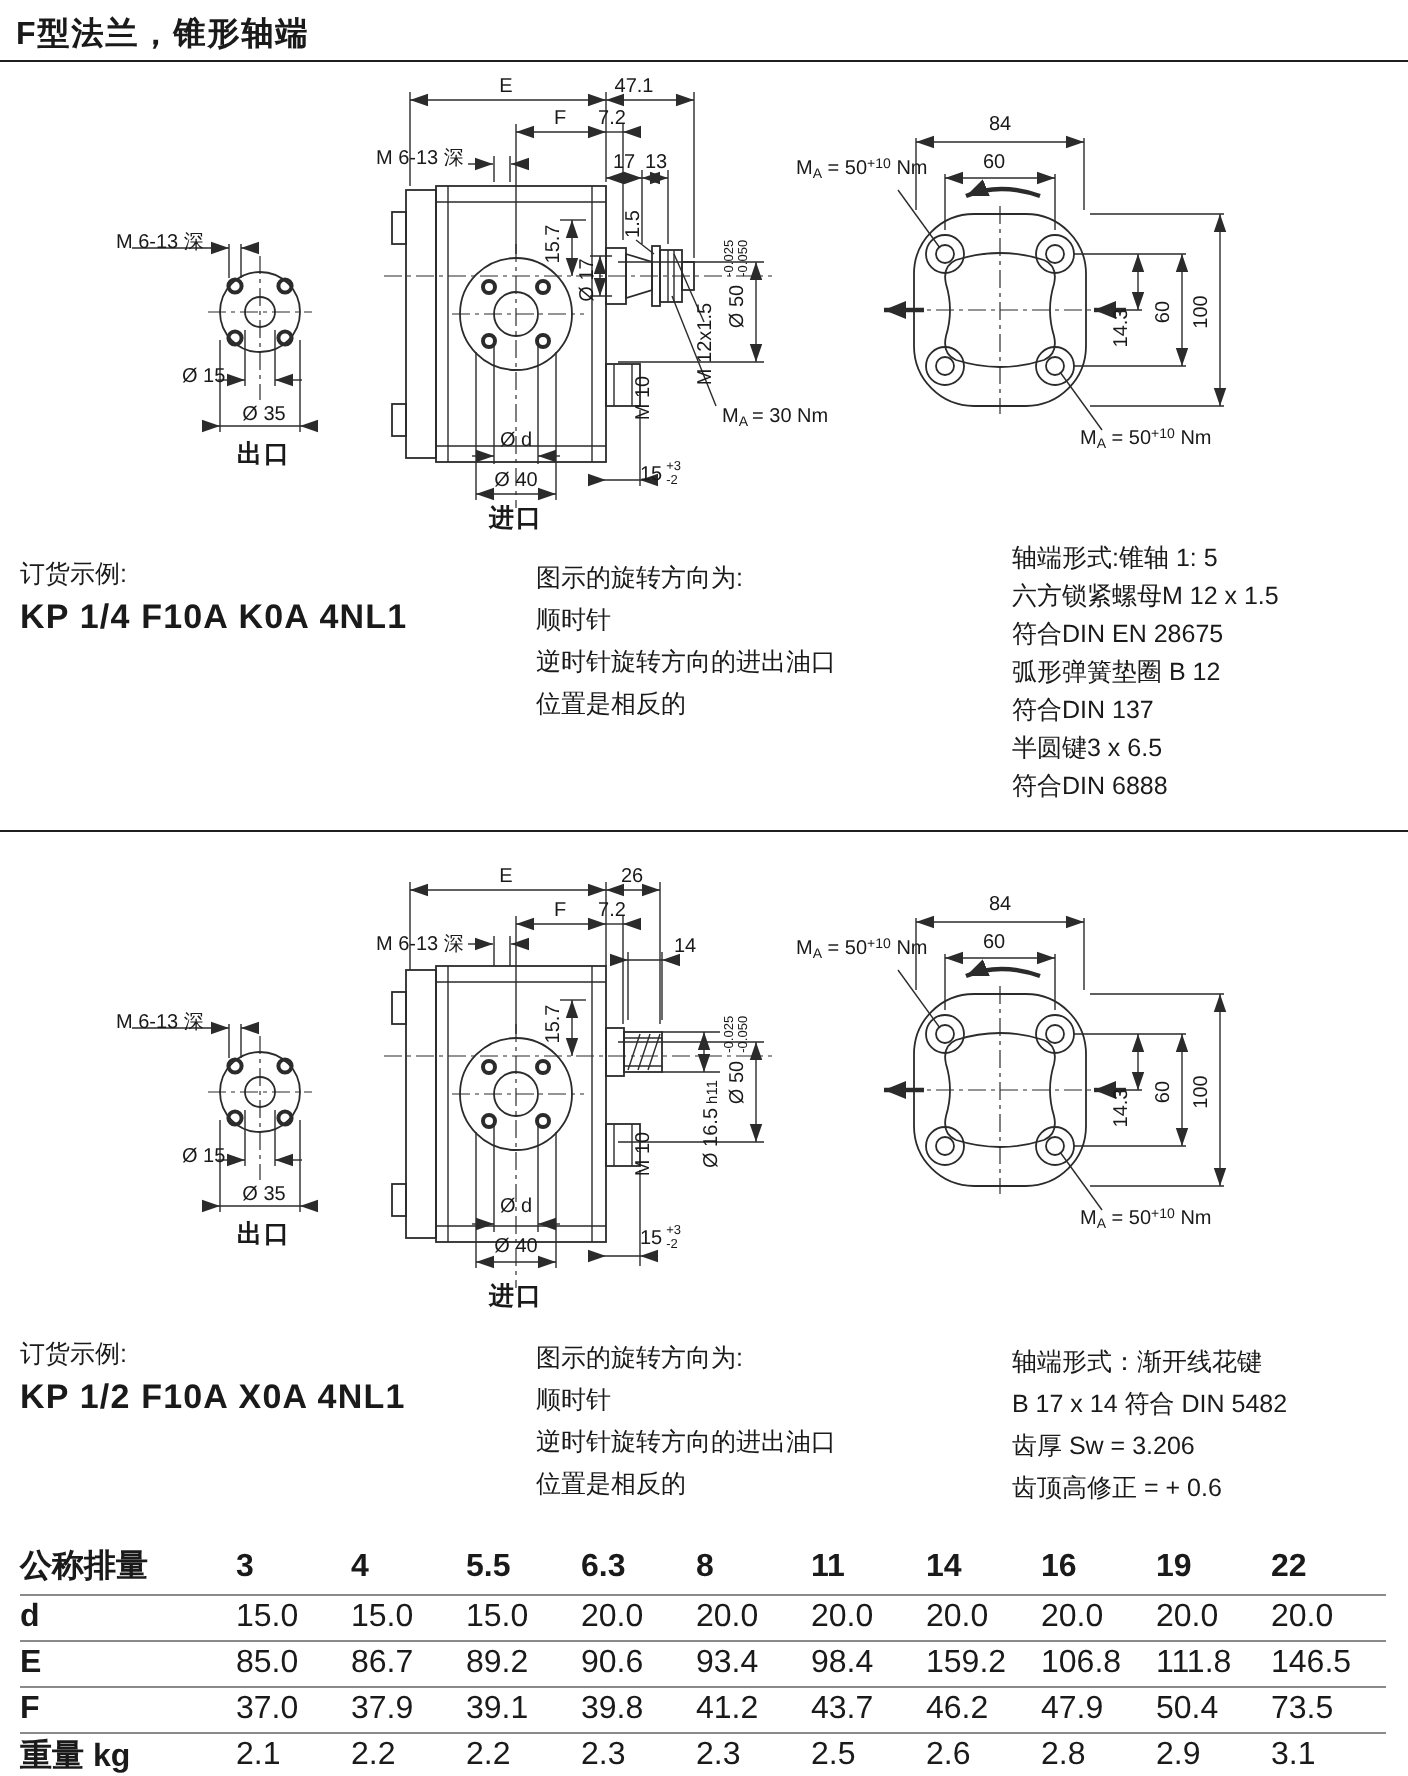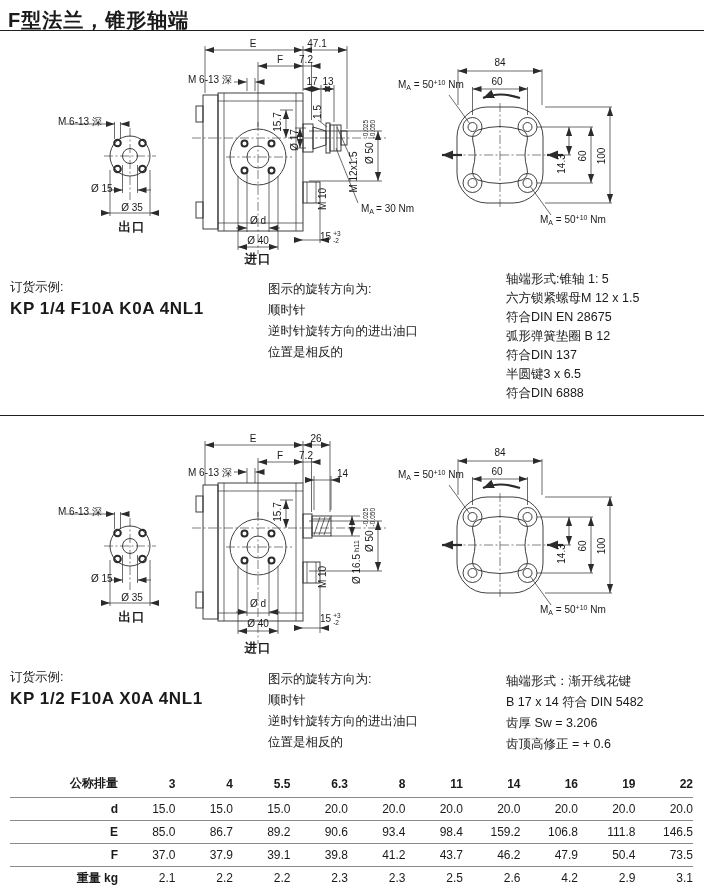--- a/index.html
+++ b/index.html
@@ -4,36 +4,36 @@
 <style>
   html,body{margin:0;padding:0;background:#e8e8e8;}
   .stage{position:relative;width:704px;height:888px;background:#ffffff;overflow:hidden;
          font-family:"Liberation Sans","DejaVu Sans",sans-serif;color:#1a1a1a;}
   svg{position:absolute;left:0;top:0;}
   .ln{fill:none;stroke:#2b2b2b;stroke-width:0.9;}
   .thin{stroke-width:0.7;}
   .cl{stroke-width:0.6;stroke-dasharray:9 2.5 2 2.5;}
   .bolt{fill:none;stroke:#2b2b2b;stroke-width:2;}
   .bold{stroke-width:2.2;}
-  .sec-title{position:absolute;left:8px;font-size:20px;font-weight:bold;letter-spacing:1px;white-space:nowrap;}
+  .sec-title{position:absolute;left:8px;font-size:16px;font-weight:bold;letter-spacing:1px;white-space:nowrap;}
   .rule{position:absolute;left:0;width:704px;border-top:1.6px solid #1f1f1f;height:0;}
   .lbl{position:absolute;font-size:10px;line-height:1.1;white-space:nowrap;}
   .lblc{transform:translateX(-50%);}
   .rot{position:absolute;font-size:10px;white-space:nowrap;display:flex;align-items:center;gap:2px;
        transform:translate(-50%,-50%) rotate(-90deg);}
   .cap{font-size:12.5px;font-weight:bold;letter-spacing:1px;}
   .tolstack{display:inline-flex;flex-direction:column;font-size:6.5px;line-height:1.15;margin-left:2px;vertical-align:middle;}
   .fit{font-size:7.5px;}
   sub{font-size:7px;vertical-align:-2px;}
   sup{font-size:7px;vertical-align:3px;}
   .tcol{position:absolute;font-size:12.5px;white-space:nowrap;}
   .ocode{position:absolute;font-size:17px;font-weight:bold;letter-spacing:0.6px;white-space:nowrap;}
   .table{position:absolute;left:10px;top:770px;width:683px;}
   .trow{display:grid;grid-template-columns:108px repeat(10,1fr);align-items:center;height:22px;
-        border-bottom:1px solid #8a8a8a;text-align:right;font-size:12px;}
+        border-bottom:1px solid #8a8a8a;text-align:left;font-size:16px;}
   .trow.h{height:27px;border-bottom:1px solid #8a8a8a;}
   .trow.h .tc{font-weight:bold;}
   .tc.lab{font-weight:bold;}
 </style>
 </head>
 <body>
 
 <div class="stage">
 
 <svg width="704" height="888" viewBox="0 0 704 888">
@@ -398,19 +398,19 @@
   </div>
   <div class="trow">
     <div class="tc lab">重量 kg</div>
     <div class="tc">2.1</div>
     <div class="tc">2.2</div>
     <div class="tc">2.2</div>
     <div class="tc">2.3</div>
     <div class="tc">2.3</div>
     <div class="tc">2.5</div>
     <div class="tc">2.6</div>
-    <div class="tc">4.2</div>
+    <div class="tc">2.8</div>
     <div class="tc">2.9</div>
     <div class="tc">3.1</div>
   </div>
 </div>
 
 </div>
 
 </body></html>

